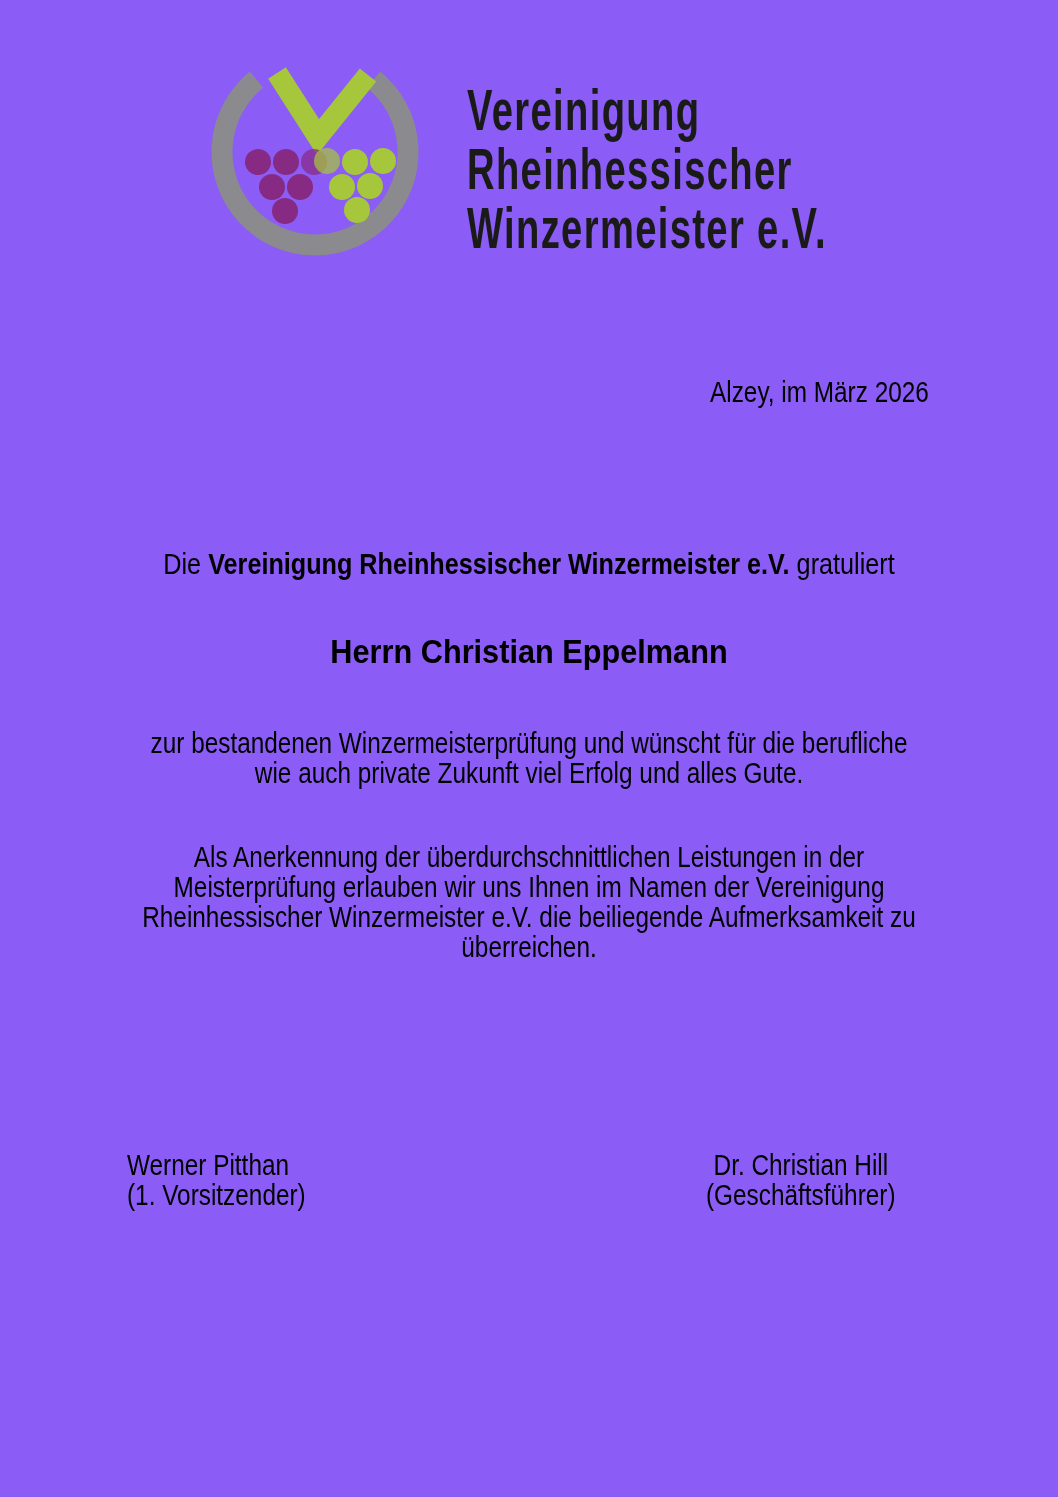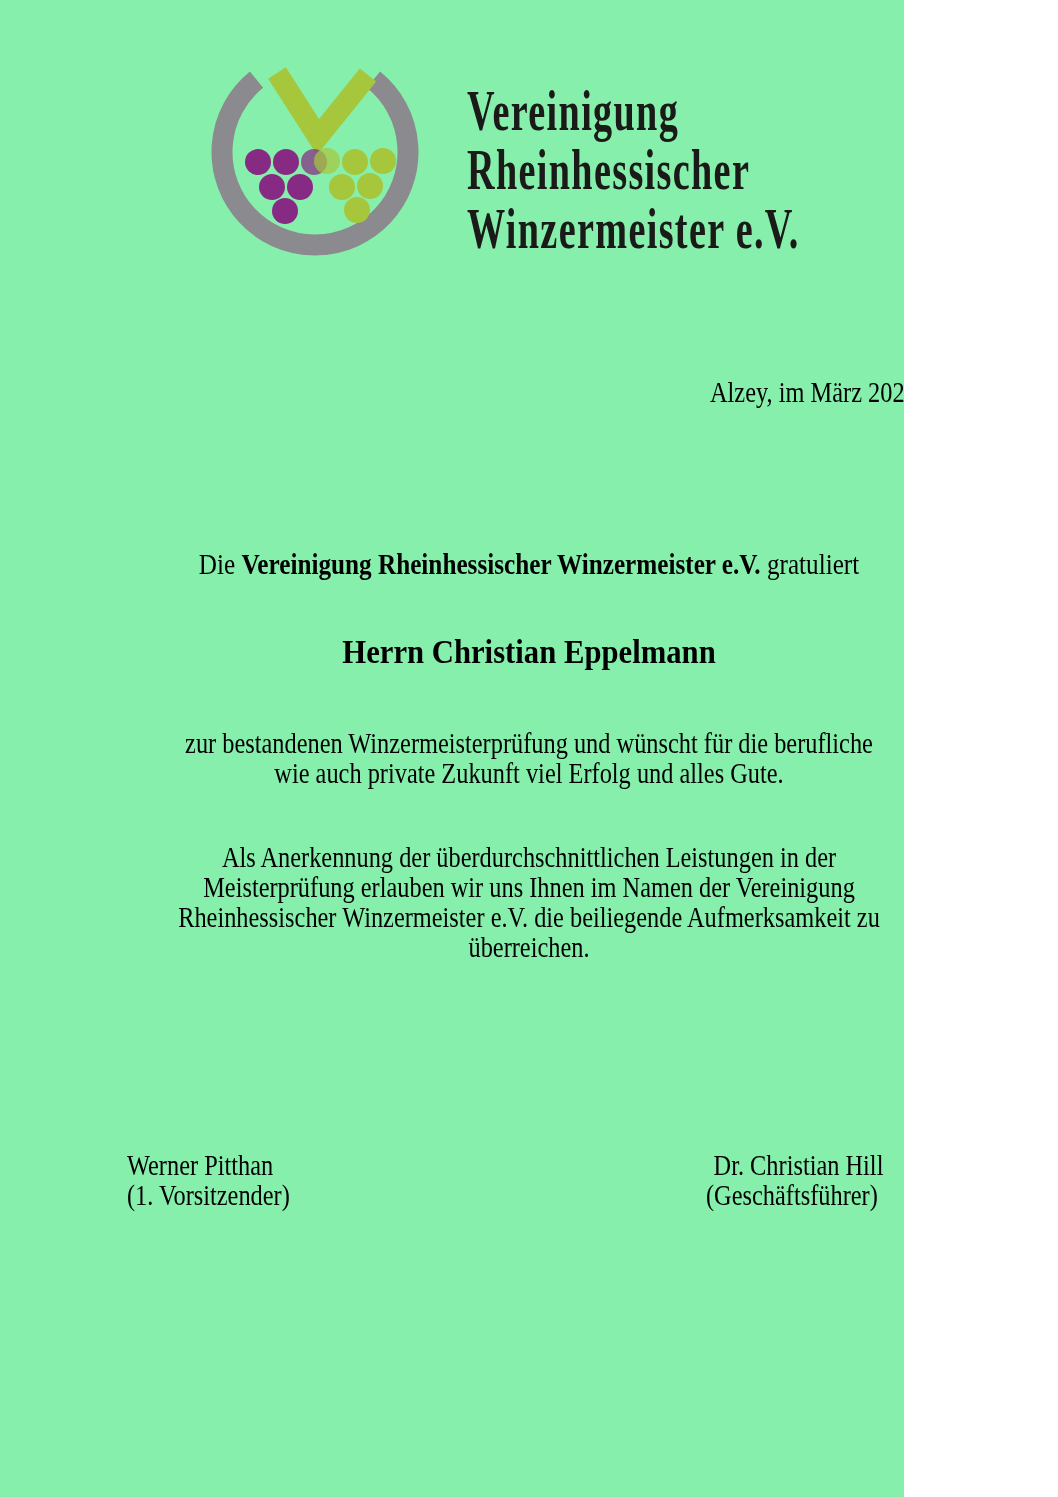--- a/index.html
+++ b/index.html
@@ -2,25 +2,25 @@
 <html><head>
 <meta charset="utf-8">
 <style>
   html, body {
     margin: 0;
     padding: 0;
     background: #ffffff;
   }
   .page {
     position: relative;
-    width: 904px;
+    width: 1058px;
     height: 1497px;
-    background: #86efac;
+    background: #8b5cf6;
     overflow: hidden;
-    font-family: Liberation Serif, serif;
+    font-family: Liberation Sans, sans-serif;
     color: #000000;
   }
   
   .logo-mark {
     position: absolute;
     left: 205px;
     top: 55px;
     width: 230px;
     height: 205px;
   }

